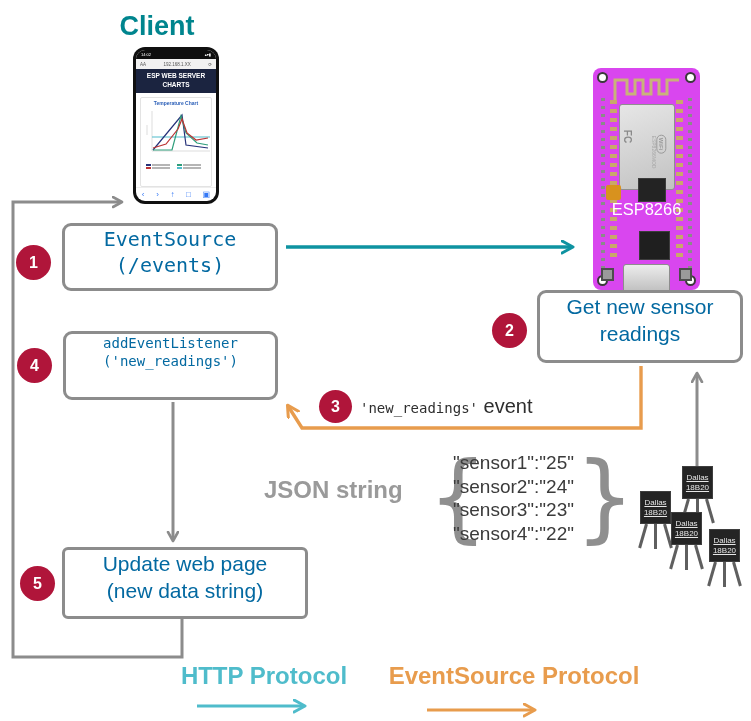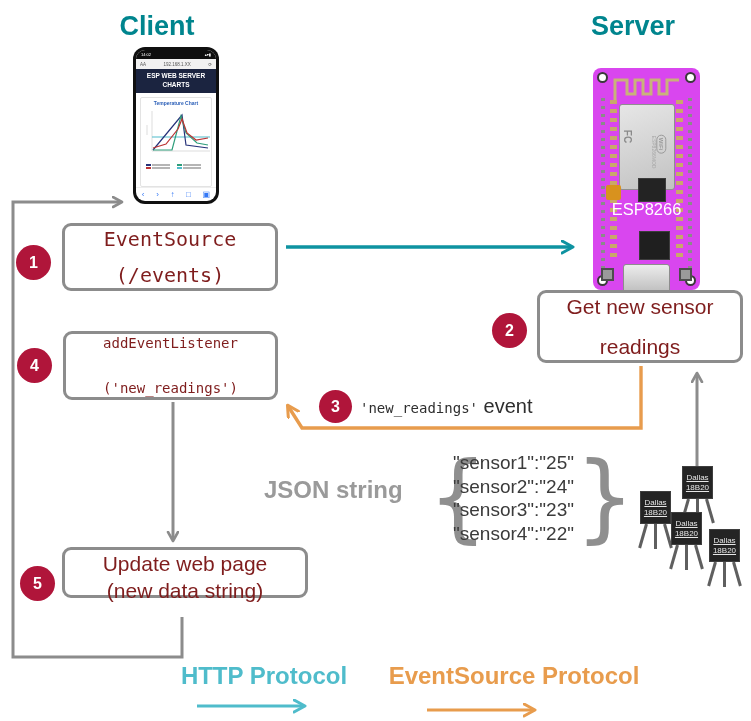--- a/index.html
+++ b/index.html
@@ -6,28 +6,28 @@
   .canvas{position:relative;width:751px;height:721px;background:#fff;overflow:hidden;
           font-family:"Liberation Sans",sans-serif;color:#3B3B3B;}
   .overlay{position:absolute;left:0;top:0;pointer-events:none;}
 
   .title{position:absolute;top:11px;font-size:27px;font-weight:bold;color:#00858E;text-align:center;width:170px;}
   .title.client{left:72px;}
   .title.server{left:548px;}
 
   
   .box{position:absolute;background:#fff;border:3px solid #8C8C8C;border-radius:9px;
-       display:flex;flex-direction:column;align-items:center;justify-content:space-between;
-       text-align:center;line-height:1.3;color:#7f1d1d;box-sizing:border-box;}
+       display:flex;flex-direction:column;align-items:center;justify-content:flex-start;
+       text-align:center;line-height:1.3;color:#0369a1;box-sizing:border-box;}
   .box span{display:block;}
   .mono{font-family:"DejaVu Sans Mono",monospace;}
   #box-eventsource{left:62px;top:223px;width:216px;height:68px;font-size:20px;}
   #box-addlistener{left:63px;top:331px;width:215px;height:69px;font-size:14px;}
   #box-getreadings{left:537px;top:290px;width:206px;height:73px;font-size:21px;}
-  #box-updatepage{left:62px;top:547px;width:246px;height:51px;font-size:21px;}
+  #box-updatepage{left:62px;top:547px;width:246px;height:72px;font-size:21px;border-radius:6px;}
 
   
   .badge{position:absolute;width:35px;height:35px;border-radius:50%;background:#B0153A;color:#fff;
          font-weight:bold;font-size:16px;display:flex;align-items:center;justify-content:center;}
   #badge1{left:16px;top:245px;}
   #badge2{left:492px;top:313px;}
   #badge3{left:319px;top:390px;width:33px;height:33px;}
   #badge4{left:17px;top:348px;}
   #badge5{left:20px;top:566px;}
 
@@ -128,21 +128,20 @@
     <polyline points="182,617 182,657 13,657 13,202 121,202" fill="none" stroke="#8C8C8C" stroke-width="3" marker-end="url(#mGray)"></polyline>
     <line x1="173" y1="402" x2="173" y2="540" stroke="#8C8C8C" stroke-width="3" marker-end="url(#mGray)"></line>
     <line x1="697" y1="468" x2="697" y2="374" stroke="#8C8C8C" stroke-width="3" marker-end="url(#mGray)"></line>
     <line x1="286" y1="247" x2="572" y2="247" stroke="#0E93A1" stroke-width="3.4" marker-end="url(#mTeal)"></line>
     <polyline points="641,366 641,428 302,428 288,406" fill="none" stroke="#E89C4D" stroke-width="3.4" marker-end="url(#mOrange)"></polyline>
     <line x1="197" y1="706" x2="304" y2="706" stroke="#4FBCCB" stroke-width="3.2" marker-end="url(#mTealLight)"></line>
     <line x1="427" y1="710" x2="534" y2="710" stroke="#E89C4D" stroke-width="3.2" marker-end="url(#mOrange)"></line>
   </svg>
 
   <div class="title client">Client</div>
-  <div class="title server">Server</div>
 
   <div class="phone">
     <div class="screen">
       <div class="statusbar">
         <span>14:02</span>
         <span>▴▾▮</span>
       </div>
       <div class="addressbar">
         <span>AA</span>
         <span>192.168.1.XX</span>

